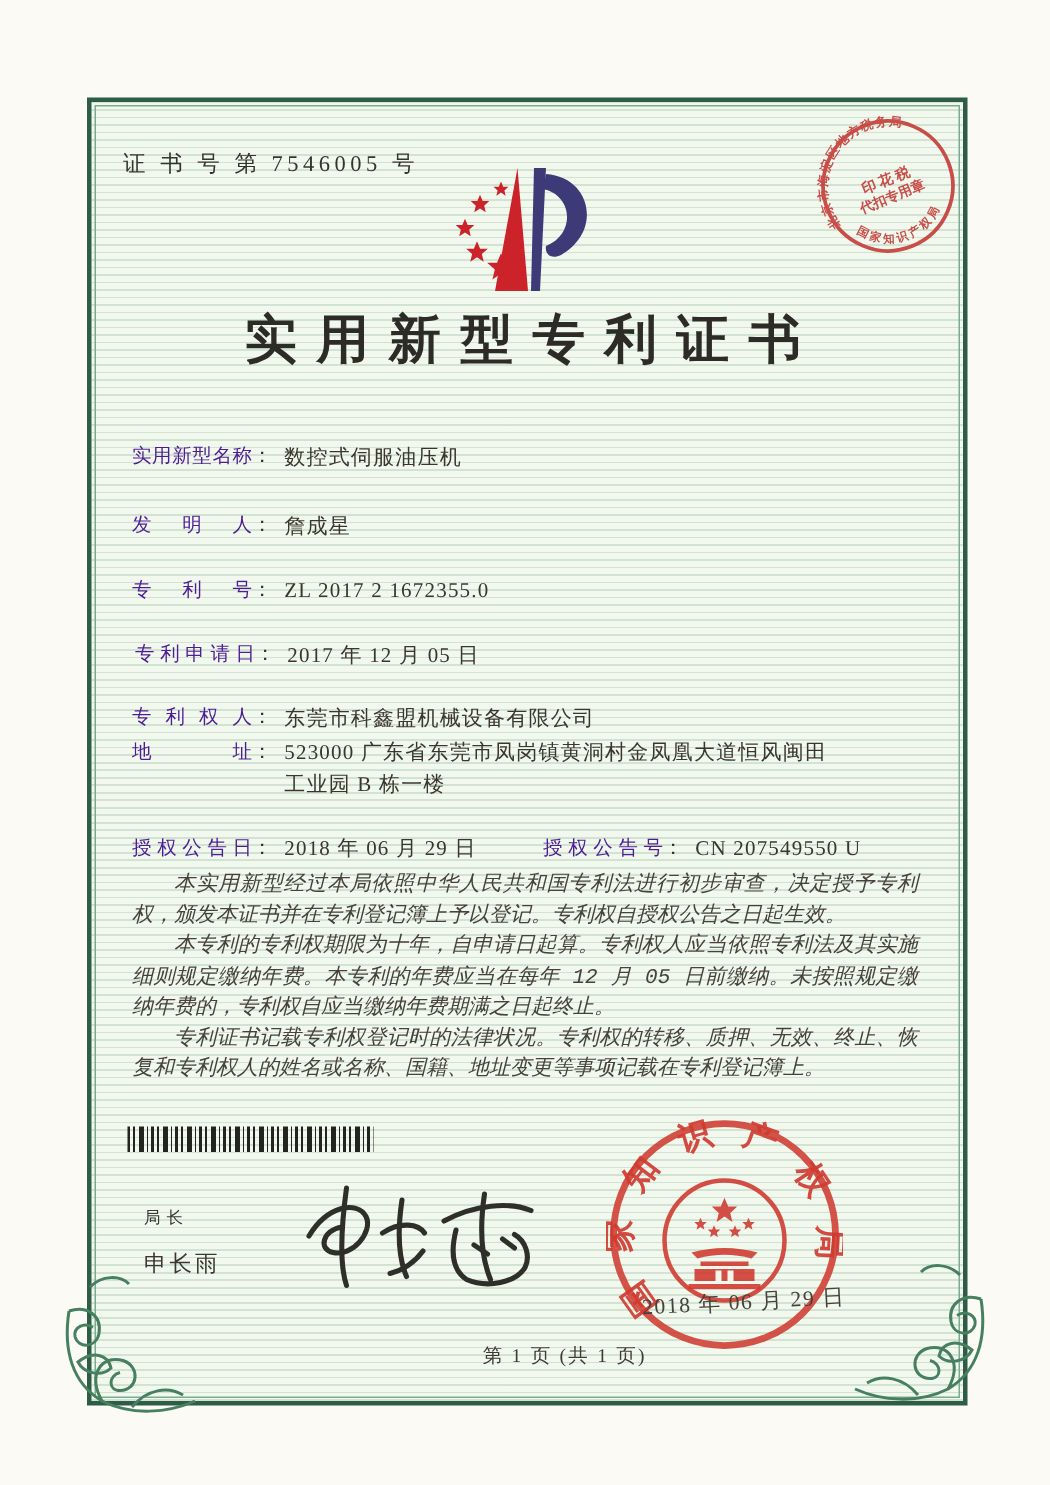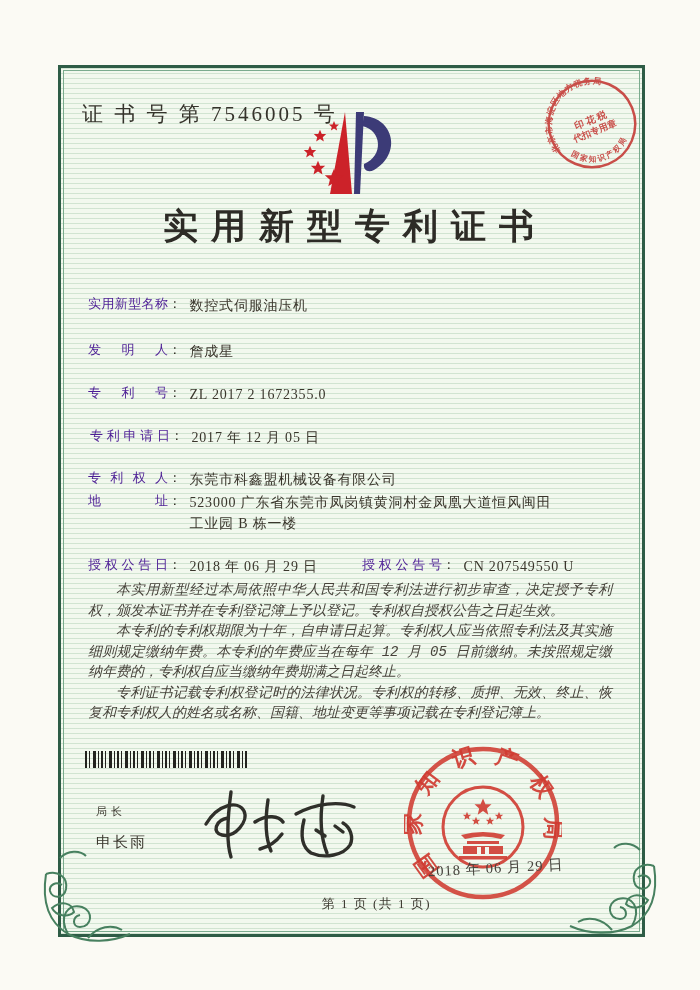--- a/index.html
+++ b/index.html
@@ -19,21 +19,21 @@
         rgba(122,175,134,0.28) 0px, rgba(122,175,134,0.28) 1px,
         rgba(255,255,255,0) 1px, rgba(255,255,255,0) 5px),
       #f2f8ee;
   }
   .frame .inner-line{
     position:absolute;left:2px;top:2px;right:2px;bottom:2px;
     border:1px solid #7bab8e;pointer-events:none;
   }
   .cert-no{
     position:absolute;left:82px;top:100px;
-    font-size:21px;letter-spacing:3px;color:#35332b;
+    font-size:15px;letter-spacing:3px;color:#35332b;
   }
   .logo{position:absolute;left:288px;top:110px;}
   .title{
     position:absolute;left:58px;top:203px;width:581px;
     text-align:center;font-size:35px;font-weight:700;
     letter-spacing:13px;color:#2d2b26;text-indent:13px;
   }
   .row{position:absolute;display:flex;align-items:flex-start;color:#3a362c;}
   .row .lab{
     display:inline-block;width:80px;font-size:13px;letter-spacing:0;

